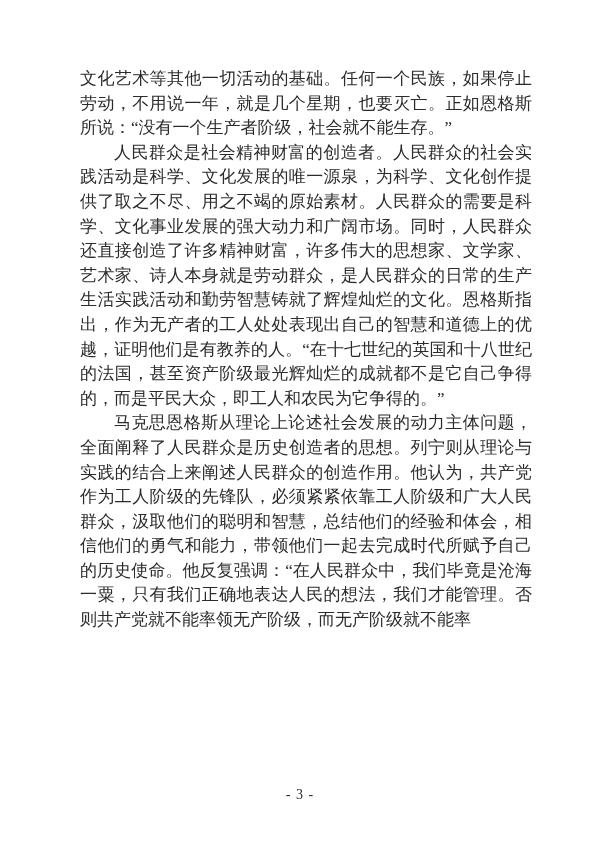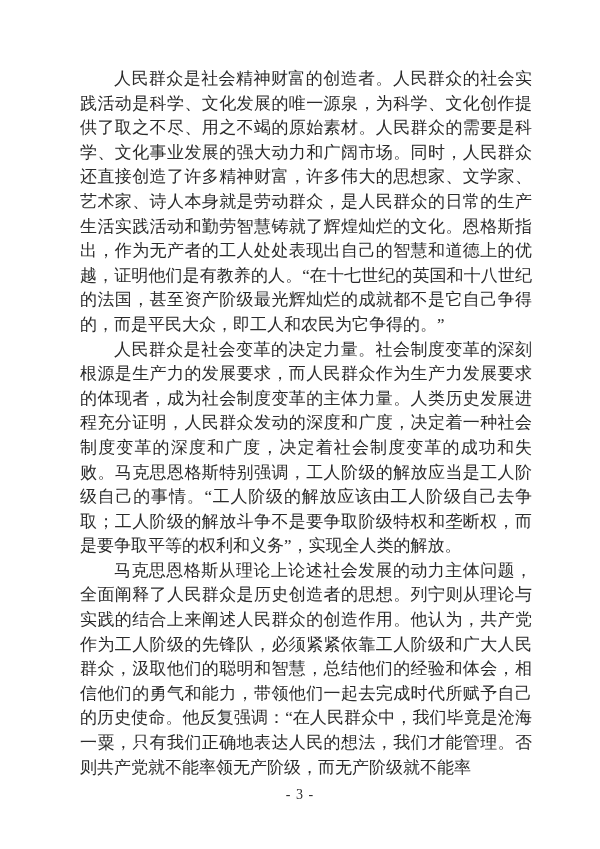--- a/index.html
+++ b/index.html
@@ -47,18 +47,18 @@
     color: #2b2b2b;
     font-size: 14px;
     letter-spacing: 1px;
   }
 </style>
 </head>
 <body>
 
 <div class="page">
   <div class="text-body">
+      <p class="para">文化艺术等其他一切活动的基础。任何一个民族，如果停止劳动，不用说一年，就是几个星期，也要灭亡。正如恩格斯所说：“没有一个生产者阶级，社会就不能生存。”</p>
       <p class="para indent">人民群众是社会精神财富的创造者。人民群众的社会实践活动是科学、文化发展的唯一源泉，为科学、文化创作提供了取之不尽、用之不竭的原始素材。人民群众的需要是科学、文化事业发展的强大动力和广阔市场。同时，人民群众还直接创造了许多精神财富，许多伟大的思想家、文学家、艺术家、诗人本身就是劳动群众，是人民群众的日常的生产生活实践活动和勤劳智慧铸就了辉煌灿烂的文化。恩格斯指出，作为无产者的工人处处表现出自己的智慧和道德上的优越，证明他们是有教养的人。“在十七世纪的英国和十八世纪的法国，甚至资产阶级最光辉灿烂的成就都不是它自己争得的，而是平民大众，即工人和农民为它争得的。”</p>
-      <p class="para indent">人民群众是社会变革的决定力量。社会制度变革的深刻根源是生产力的发展要求，而人民群众作为生产力发展要求的体现者，成为社会制度变革的主体力量。人类历史发展进程充分证明，人民群众发动的深度和广度，决定着一种社会制度变革的深度和广度，决定着社会制度变革的成功和失败。马克思恩格斯特别强调，工人阶级的解放应当是工人阶级自己的事情。“工人阶级的解放应该由工人阶级自己去争取；工人阶级的解放斗争不是要争取阶级特权和垄断权，而是要争取平等的权利和义务”，实现全人类的解放。</p>
       <p class="para indent">马克思恩格斯从理论上论述社会发展的动力主体问题，全面阐释了人民群众是历史创造者的思想。列宁则从理论与实践的结合上来阐述人民群众的创造作用。他认为，共产党作为工人阶级的先锋队，必须紧紧依靠工人阶级和广大人民群众，汲取他们的聪明和智慧，总结他们的经验和体会，相信他们的勇气和能力，带领他们一起去完成时代所赋予自己的历史使命。他反复强调：“在人民群众中，我们毕竟是沧海一粟，只有我们正确地表达人民的想法，我们才能管理。否则共产党就不能率领无产阶级，而无产阶级就不能率</p>
     </div>
   <div class="page-number">- 3 -</div>
 </div>
 
 </body></html>

